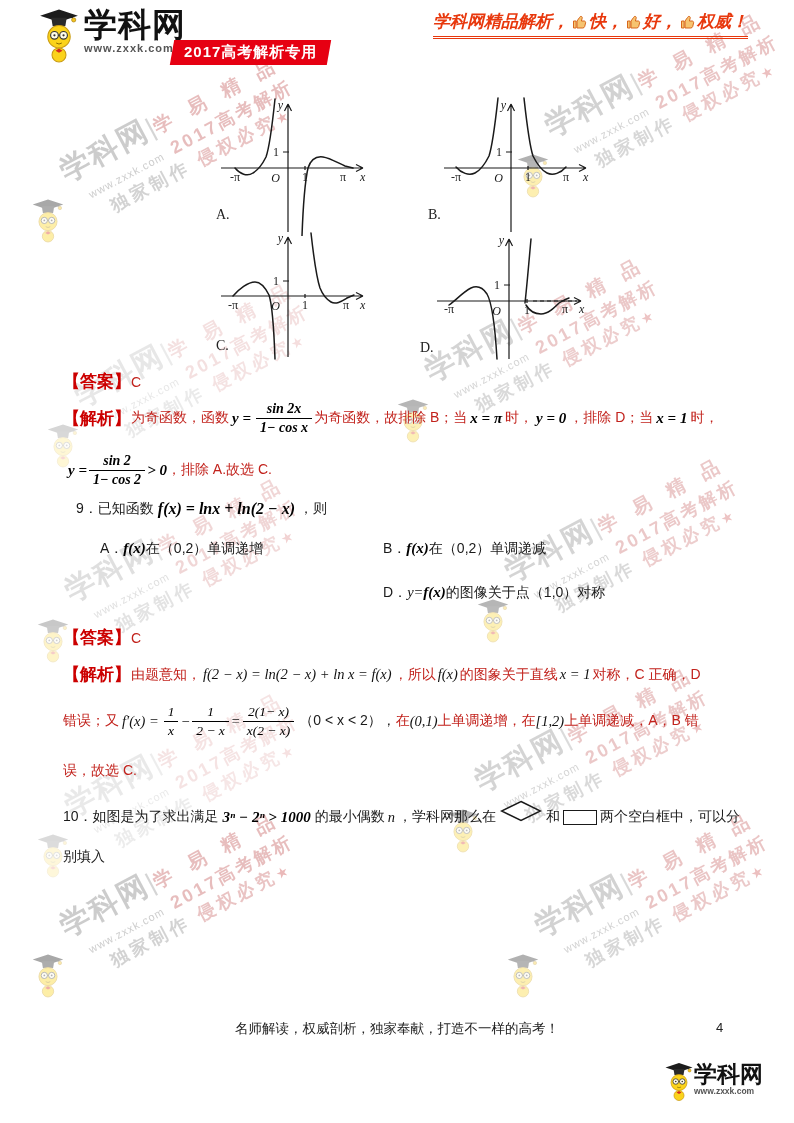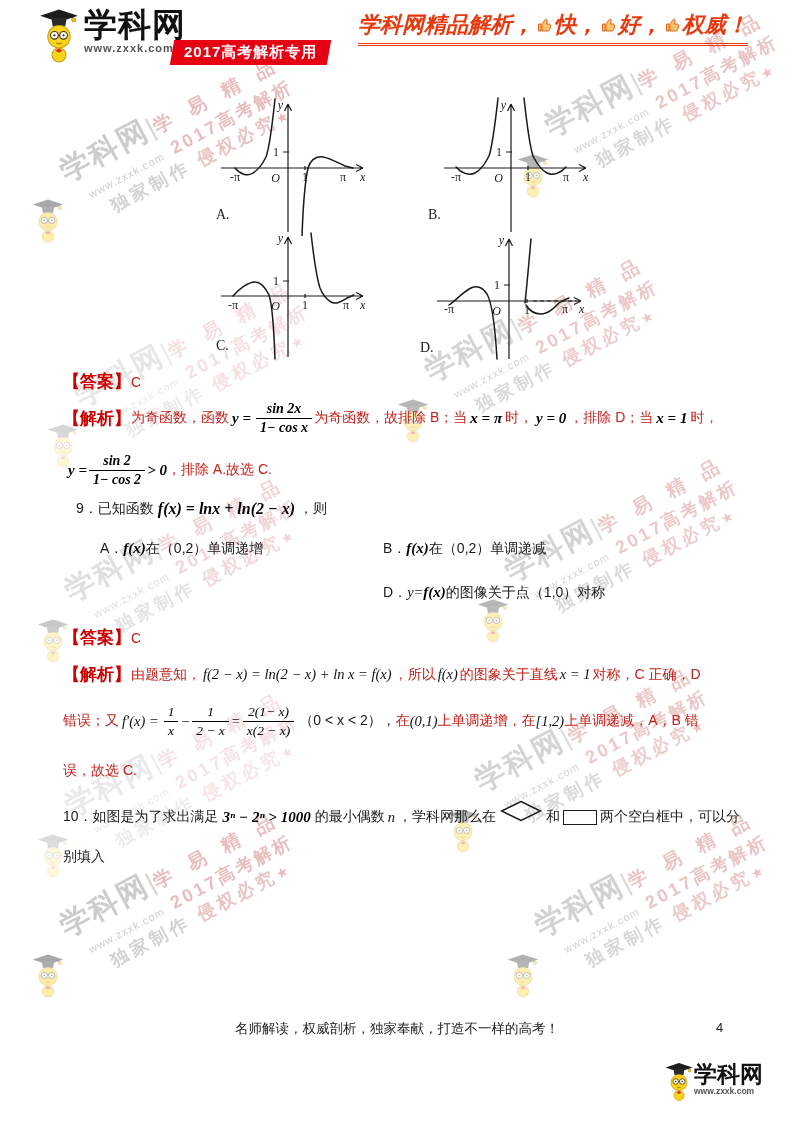--- a/index.html
+++ b/index.html
@@ -23,21 +23,21 @@
   
   .logo{position:absolute;left:38px;top:8px;display:flex;align-items:flex-start;z-index:3;}
   .logo .mascot{width:42px;height:56px;}
   .logo-txt{margin-left:4px;}
   .logo-brand{font-size:33px;font-weight:900;color:#111;letter-spacing:1px;line-height:34px;}
   .logo-url{font-size:11px;font-weight:bold;color:#555;letter-spacing:1px;}
   .banner{position:absolute;left:172px;top:40px;background:#e60012;color:#fff;font-size:15px;font-weight:bold;
           padding:3px 12px;transform:skewX(-10deg);letter-spacing:1px;z-index:3;}
   .banner span{display:inline-block;transform:skewX(10deg);}
   .slogan{position:absolute;right:46px;top:10px;text-align:right;z-index:3;}
-  .slogan-line1{color:#e8380d;font-weight:bold;font-style:italic;font-size:22px;
+  .slogan-line1{color:#e8380d;font-weight:bold;font-style:italic;font-size:17px;
                 border-bottom:3px double #e8380d;padding-bottom:3px;display:flex;align-items:center;}
   .slogan-line1 .thumb{width:16px;height:16px;margin:0 1px 0 3px;}
   .slogan-line2{color:#cc3333;font-size:15px;margin-top:6px;letter-spacing:2px;}
   
   .graph{position:absolute;z-index:2;}
   .gletter{position:absolute;font-family:"Liberation Serif",serif;font-size:14px;color:#222;z-index:2;}
   .axis{stroke:#1a1a1a;stroke-width:1.2;fill:none;}
   .curve{stroke:#1a1a1a;stroke-width:1.5;fill:none;stroke-linecap:round;}
   .glab{font-family:"Liberation Serif",serif;font-size:12px;fill:#1a1a1a;}
   .glab-i{font-style:italic;}

